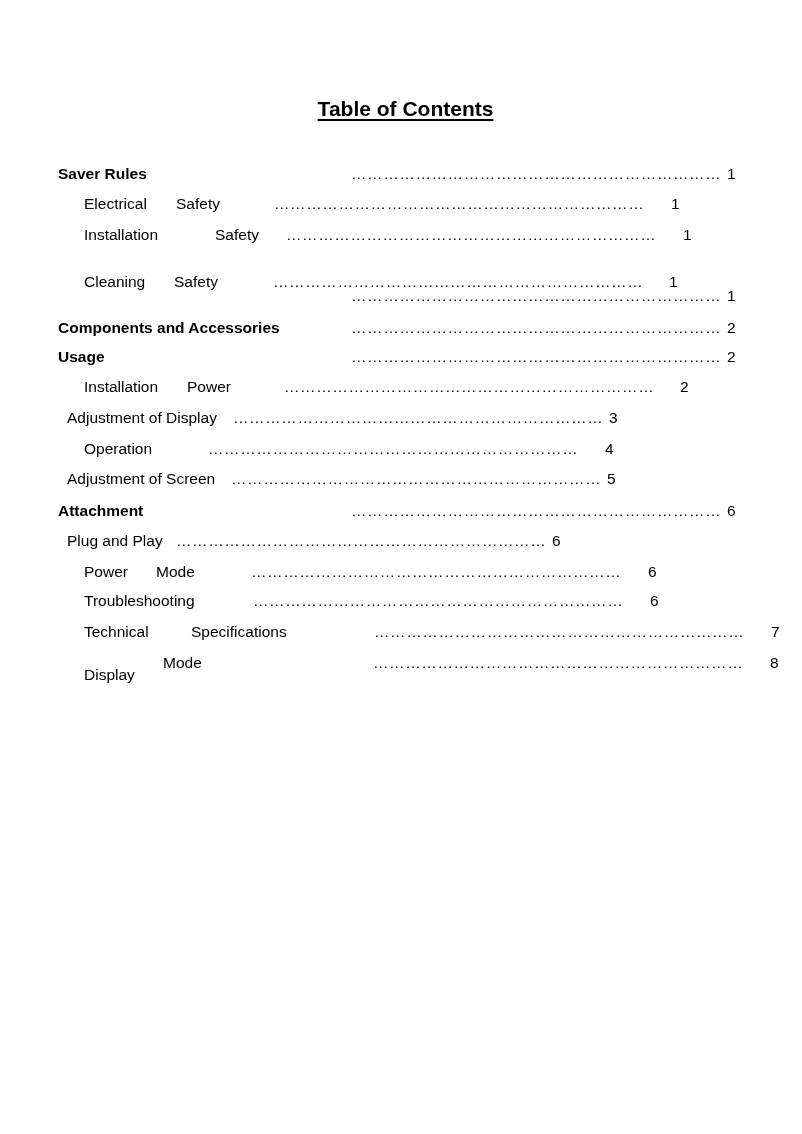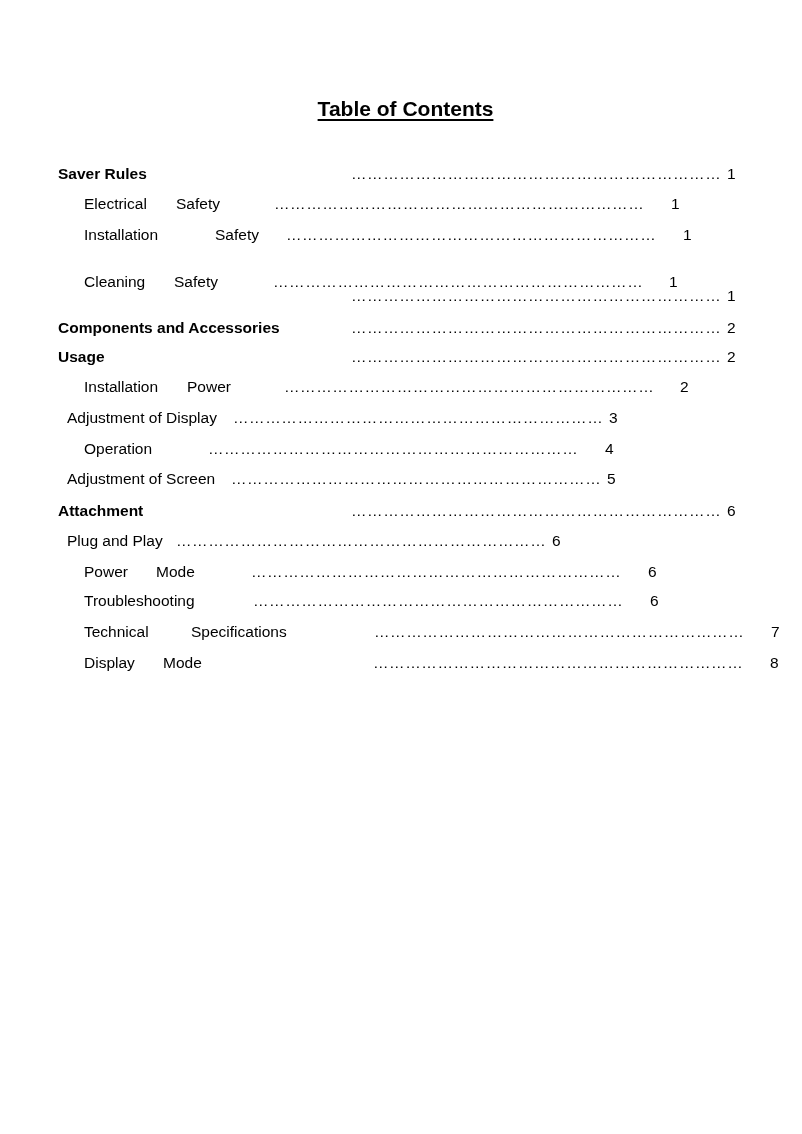--- a/index.html
+++ b/index.html
@@ -116,18 +116,18 @@
   </div>
 
   <div class="row" style="top:622px;left:0;width:802px;">
     <span class="lbl" style="left:84px;">Technical</span>
     <span class="lbl" style="left:191px;">Specifications</span>
     <span class="dots" style="left:374px;width:370px;">………………………………………………………………………………………………………………</span>
     <span class="pg" style="left:771px;">7</span>
   </div>
 
   <div class="row" style="top:653px;left:0;width:802px;">
-    <span class="lbl" style="left:84px;">Display</span>
+    <span class="lbl" style="left:84px;margin-top:12px;">Display</span>
     <span class="lbl" style="left:163px;">Mode</span>
     <span class="dots" style="left:373px;width:370px;">………………………………………………………………………………………………………………</span>
     <span class="pg" style="left:770px;">8</span>
   </div>
 </div>
 
 </body></html>

